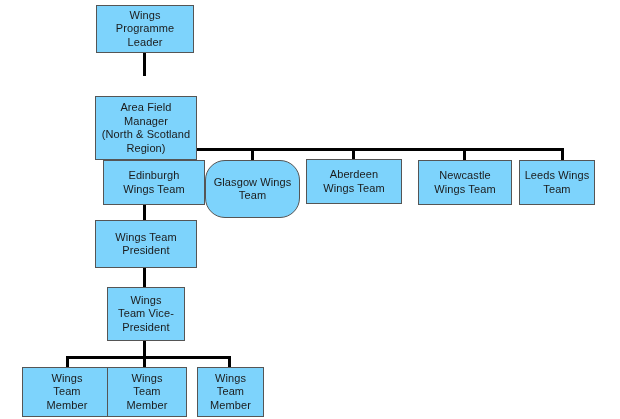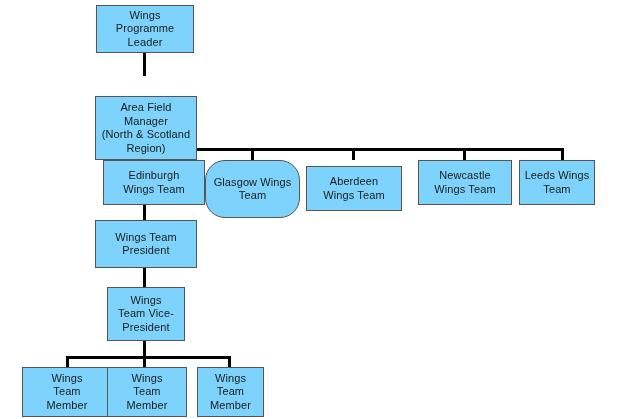--- a/index.html
+++ b/index.html
@@ -96,21 +96,21 @@
   <div class="node" style="left:95px; top:160px; width:102px; height:45px;margin-left:8px;">
     <span class="node-label">Edinburgh
 Wings Team</span>
   </div>
 
   <div class="node" style="left:205px; top:160px; width:95px; height:58px;border-radius:20px;">
     <span class="node-label">Glasgow Wings
 Team</span>
   </div>
 
-  <div class="node" style="left:306px; top:166px; width:96px; height:45px;">
+  <div class="node" style="left:306px; top:159px; width:96px; height:45px;">
     <span class="node-label">Aberdeen
 Wings Team</span>
   </div>
 
   <div class="node" style="left:418px; top:160px; width:94px; height:45px;">
     <span class="node-label">Newcastle
 Wings Team</span>
   </div>
 
   <div class="node" style="left:519px; top:160px; width:76px; height:45px;">

